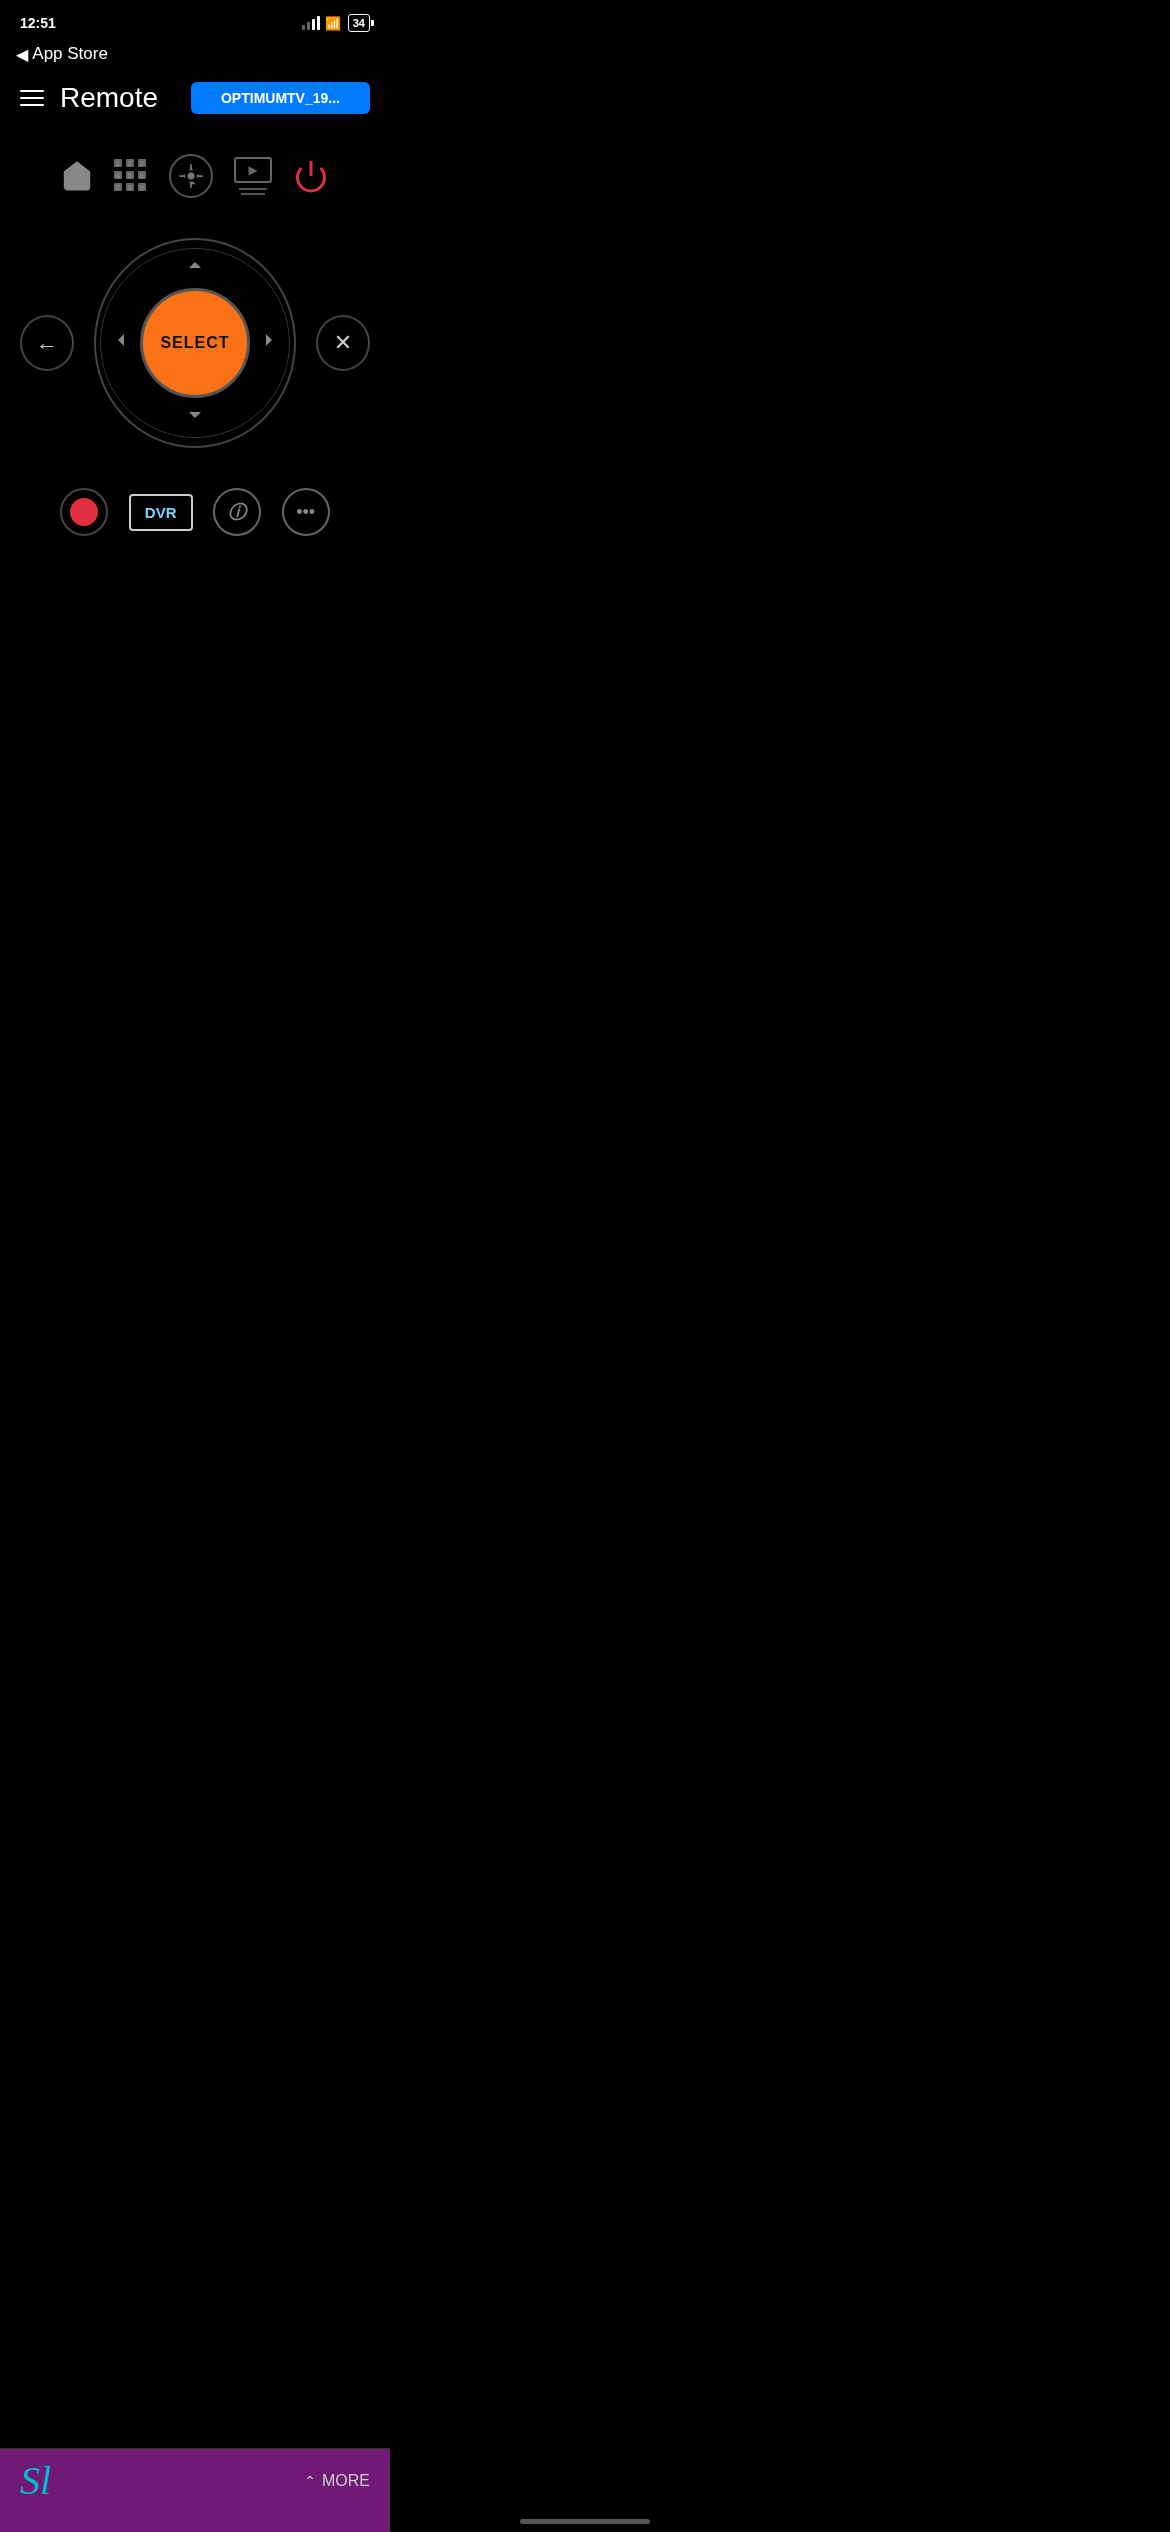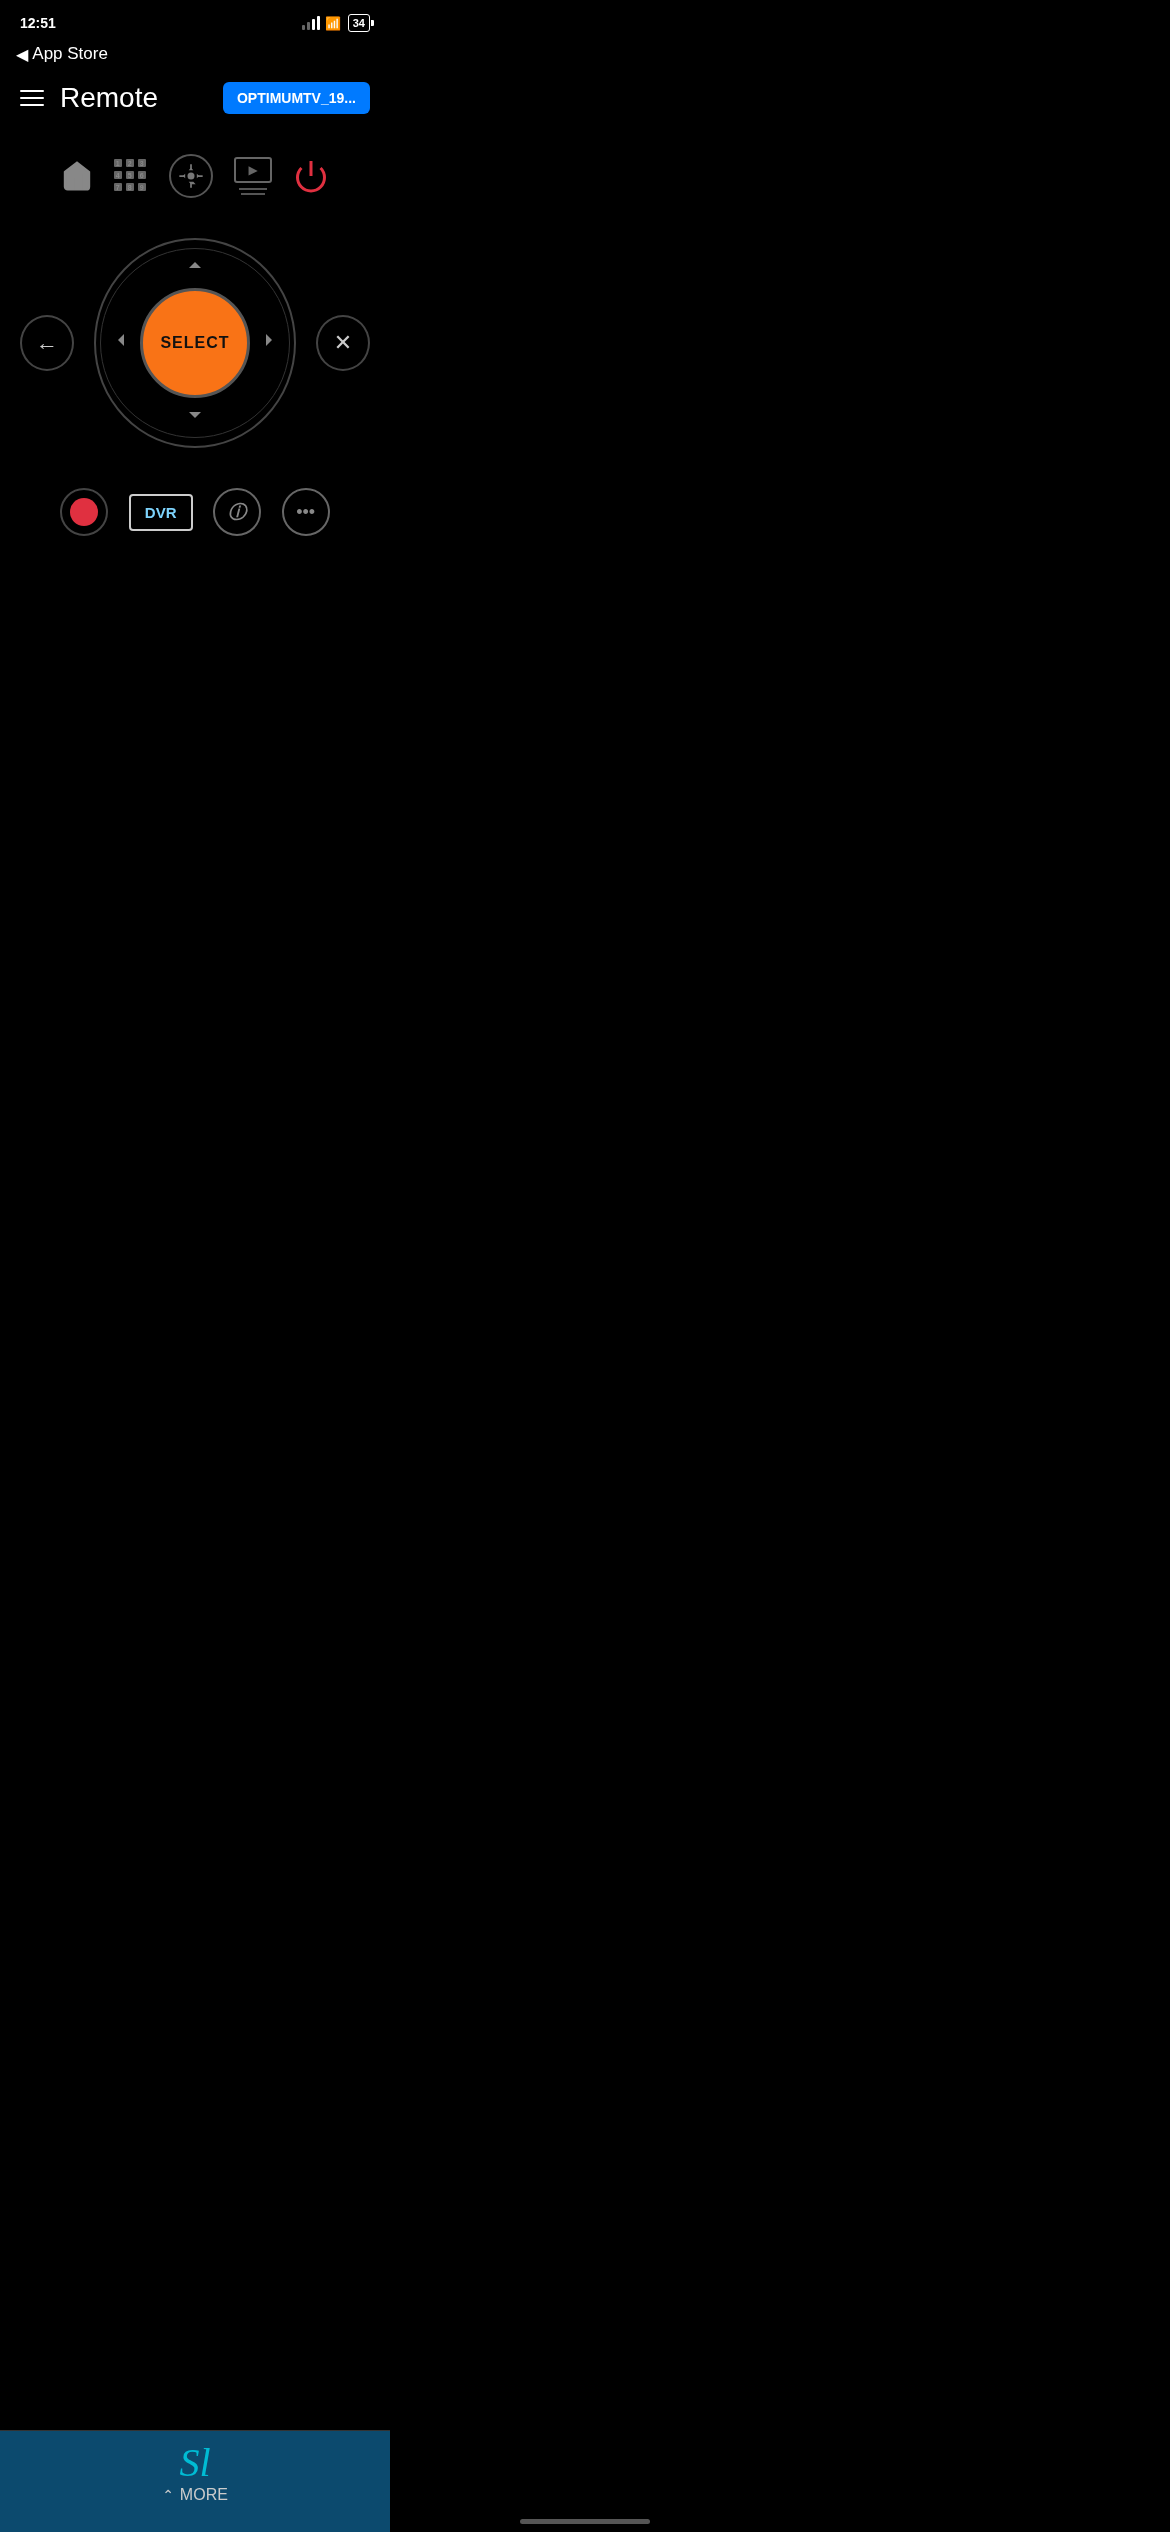--- a/index.html
+++ b/index.html
@@ -94,21 +94,21 @@
       background: #fff;
       border-radius: 1px;
     }
     .page-title {
       font-size: 28px;
       font-weight: 400;
     }
     .device-badge {
       background: #007AFF;
       color: #fff;
-      padding: 8px 14px;
+      padding: 8px 30px;
       border-radius: 6px;
       font-size: 14px;
       font-weight: 600;
       cursor: pointer;
     }
 
     
     .remote-area {
       padding: 10px 20px 0;
     }
@@ -296,27 +296,26 @@
 
     
     .bottom-spacer { flex: 1; min-height: 200px; }
 
     
     .footer {
       position: fixed;
       bottom: 0;
       left: 0;
       width: 390px;
-      background: #0c4a6e;
+      background: #701a75;
       border-top: 0.5px solid #333;
       padding: 8px 20px 28px;
       display: flex;
       justify-content: space-between;
       align-items: center;
-      flex-direction: column;
     }
     .sl-logo {
       font-size: 40px;
       font-weight: 300;
       color: #00bcd4;
       font-family: Georgia, cursive;
       font-style: italic;
     }
     .more-footer {
       display: flex;

